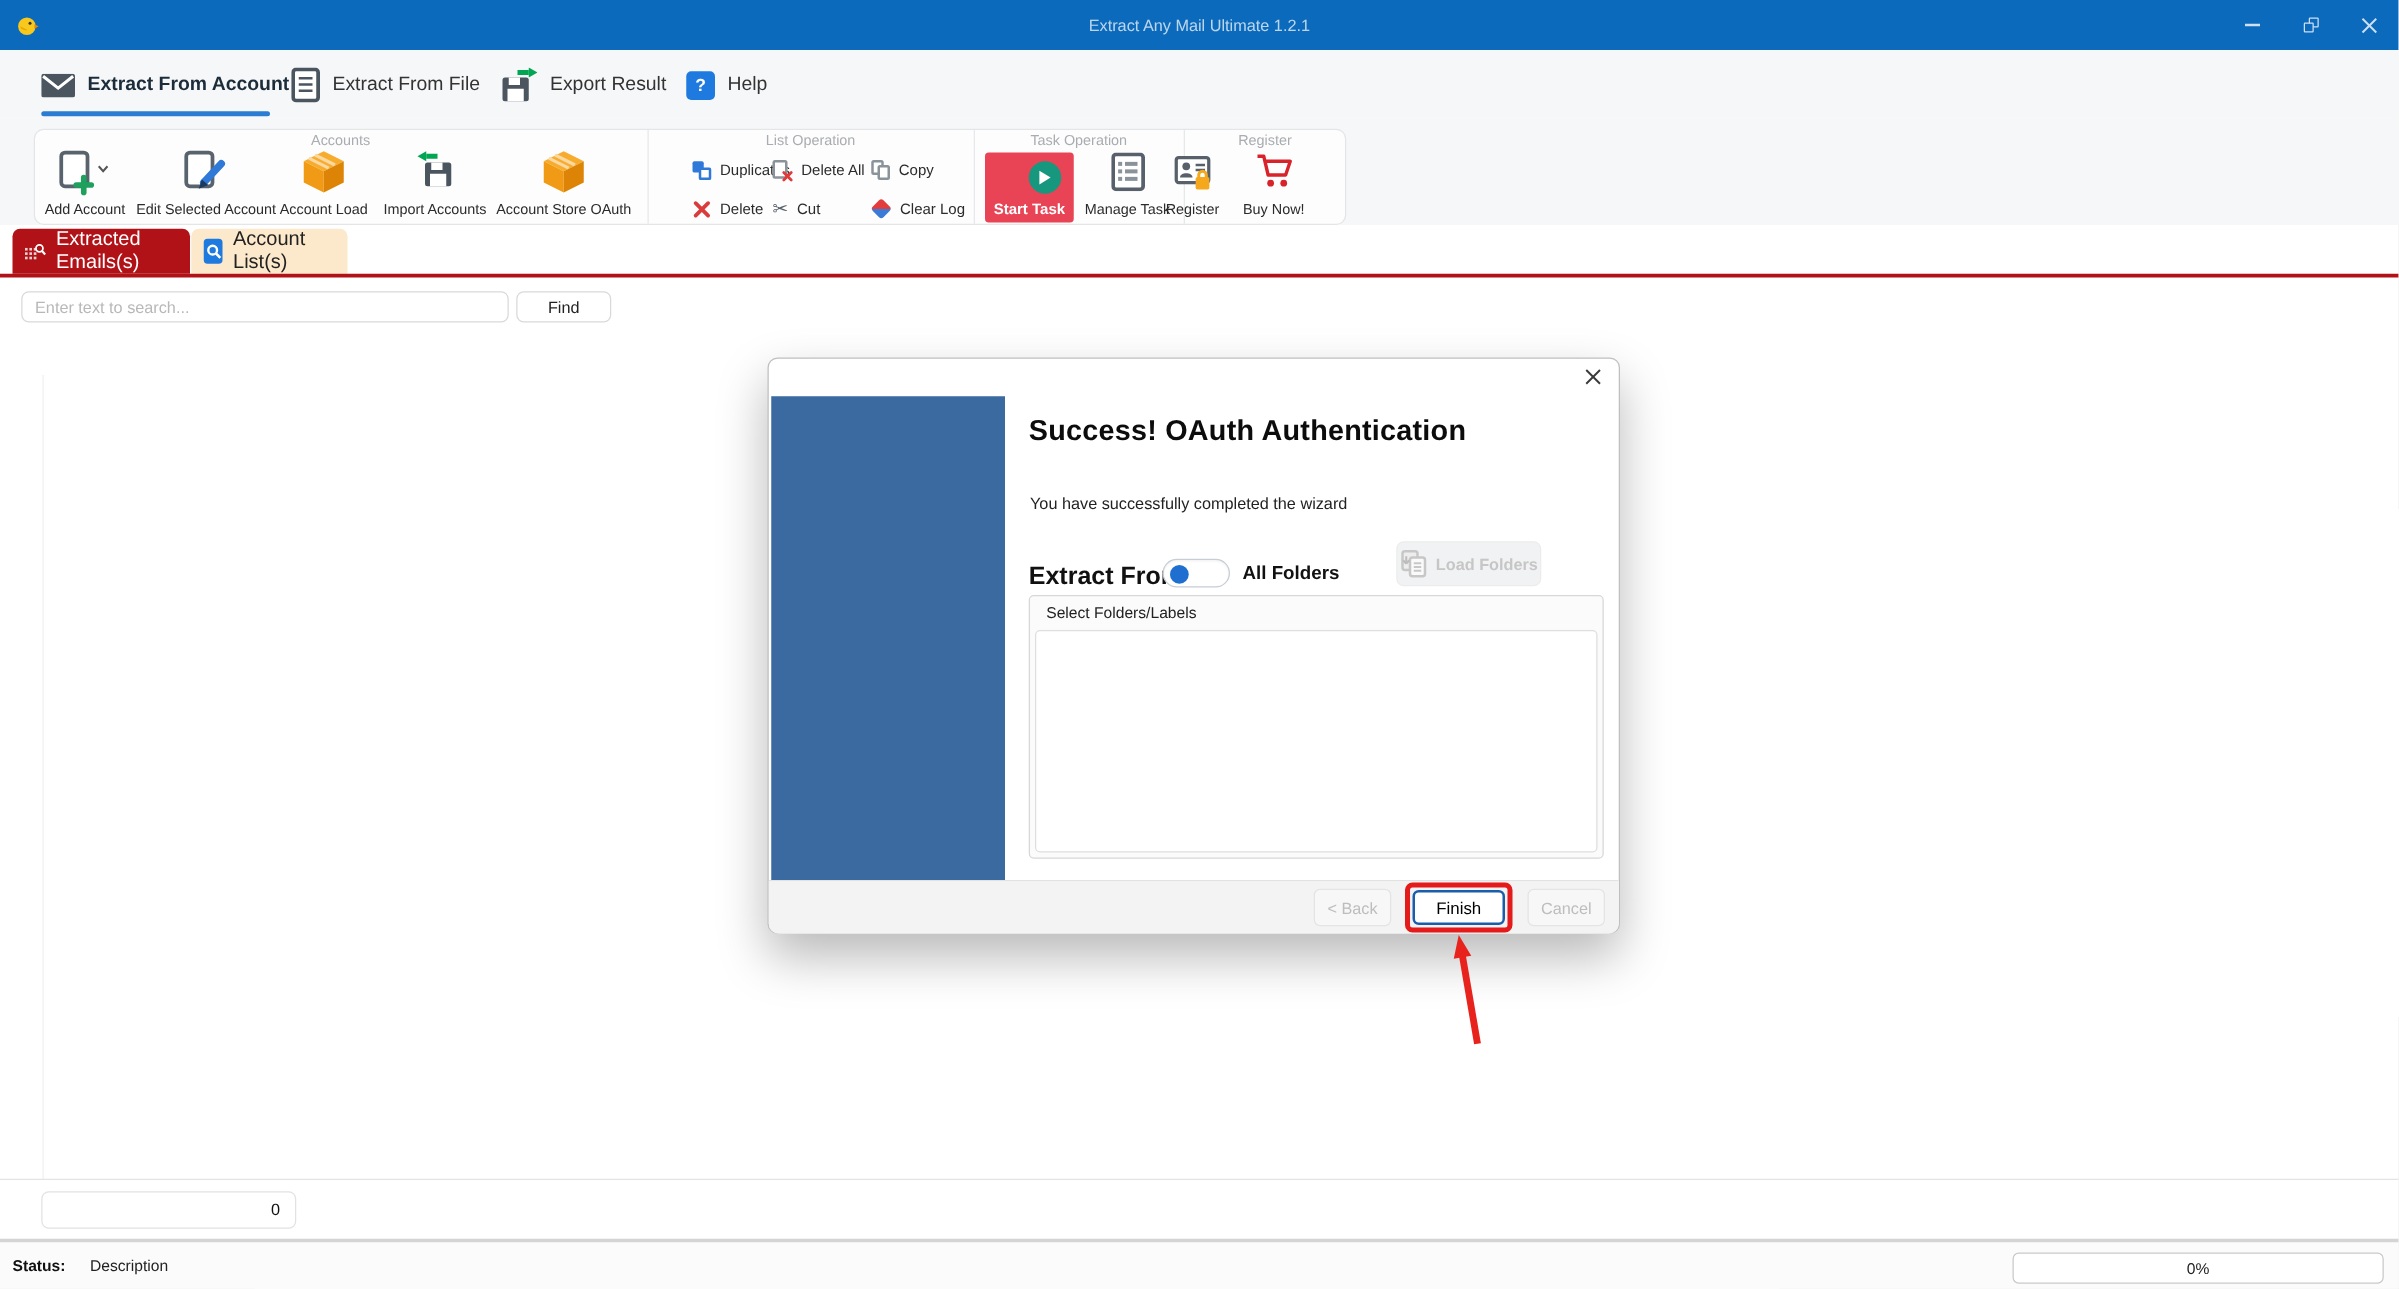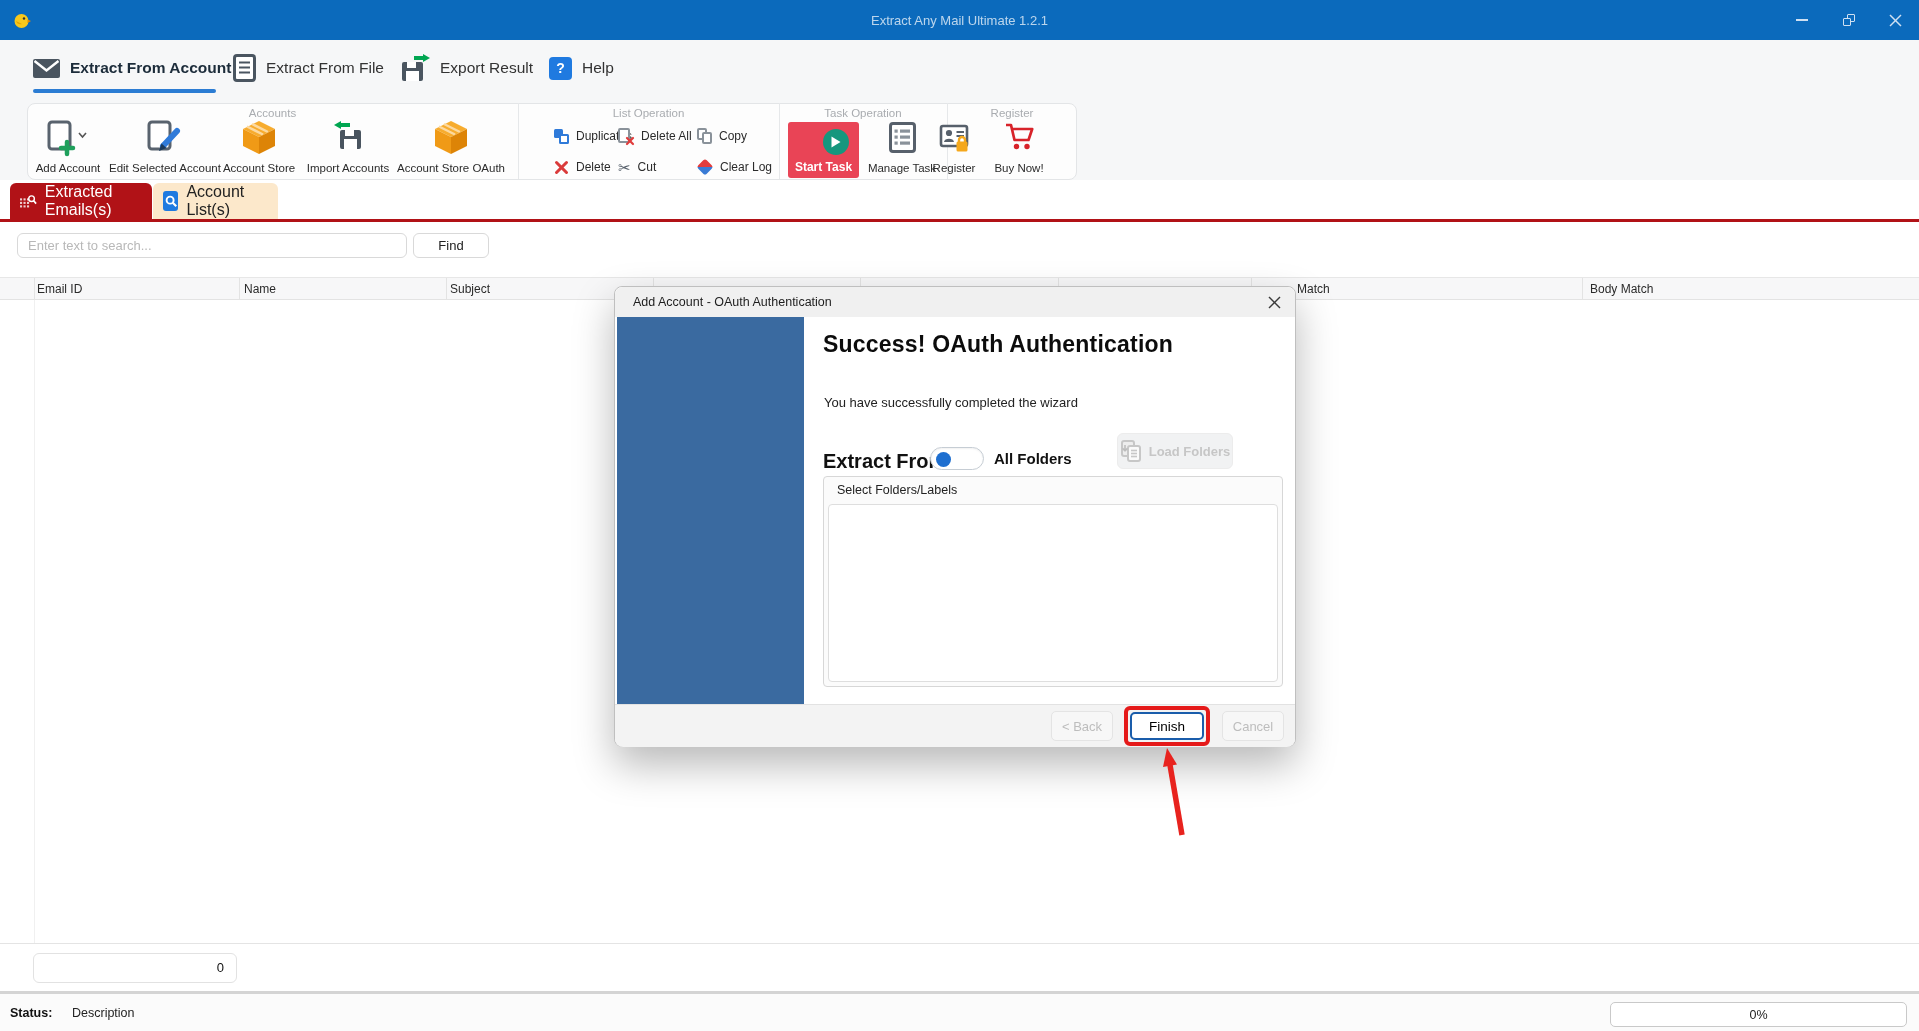--- a/index.html
+++ b/index.html
@@ -226,21 +226,21 @@
   <div class="bigitem" style="left:219px;width:80px">
     <div class="bi-icon">
         <svg width="36" height="36" viewBox="0 0 36 36">
           <polygon points="18,1 34,9 18,17 2,9" fill="#f7ac2e"></polygon>
           <line x1="11" y1="4" x2="27" y2="12" stroke="#fcd9a0" stroke-width="2.5"></line>
           <line x1="6" y1="6.5" x2="22" y2="14.5" stroke="#fcd9a0" stroke-width="2.5"></line>
           <polygon points="2,9 18,17 18,34 2,26" fill="#f09a16"></polygon>
           <polygon points="34,9 18,17 18,34 34,26" fill="#dd8407"></polygon>
         </svg>
       </div>
-    <div class="bi-label">Account Store</div>
+    <div class="bi-label">Account Load</div>
   </div>
   <div class="bigitem" style="left:303px;width:90px">
     <div class="bi-icon">
         <svg width="32" height="30" viewBox="0 0 32 30">
           <rect x="8" y="10" width="21" height="19" rx="2" fill="#4a5560"></rect>
           <rect x="13" y="10" width="9" height="6" fill="#fff"></rect>
           <rect x="12" y="19" width="13" height="10" fill="#fff"></rect>
           <rect x="9" y="3" width="9" height="4" fill="#00a651"></rect>
           <polygon points="9,1 9,9 2,5" fill="#00a651"></polygon>
         </svg>
@@ -381,50 +381,32 @@
       </span>
     <span>Account List(s)</span>
   </div>
   <div class="redline"></div>
 
   <input class="search-input" type="text" placeholder="Enter text to search..." style="">
   <div class="find-btn">
       <span>Find</span>
     </div>
 
-  <div class="thead">
-    <span class="csep" style="left:34px"></span>
-    <span class="csep" style="left:239px"></span>
-    <span class="csep" style="left:446px"></span>
-    <span class="csep" style="left:653px"></span>
-    <span class="csep" style="left:860px"></span>
-    <span class="csep" style="left:1058px"></span>
-    <span class="csep" style="left:1251px"></span>
-    <span class="csep" style="left:1582px"></span>
-    <span class="th" style="left:37px">Email ID</span>
-    <span class="th" style="left:244px">Name</span>
-    <span class="th" style="left:450px">Subject</span>
-    <span class="th" style="left:1297px">Match</span>
-    <span class="th" style="left:1590px">Body Match</span>
-  </div>
   <div class="body-leftline"></div>
 
   <div class="bline1"></div>
   <div class="countbox">0</div>
   <div class="bline2"></div>
   <div class="statusbar">
     <span class="status-label">Status:</span>
     <span class="status-desc">Description</span>
   </div>
   <div class="progress">0%</div>
 
   <div class="dialog">
-    <div class="dlg-title">
-      <span>Add Account - OAuth Authentication</span>
-    </div>
     <div class="dlg-close">
       <svg width="13" height="13" viewBox="0 0 13 13">
           <g stroke="#3a3a3a" stroke-width="1.5">
             <line x1="1" y1="1" x2="12" y2="12"></line>
             <line x1="12" y1="1" x2="1" y2="12"></line>
           </g>
         </svg>
     </div>
     <div class="dlg-blue"></div>
     <div class="dlg-head">Success! OAuth Authentication</div>

